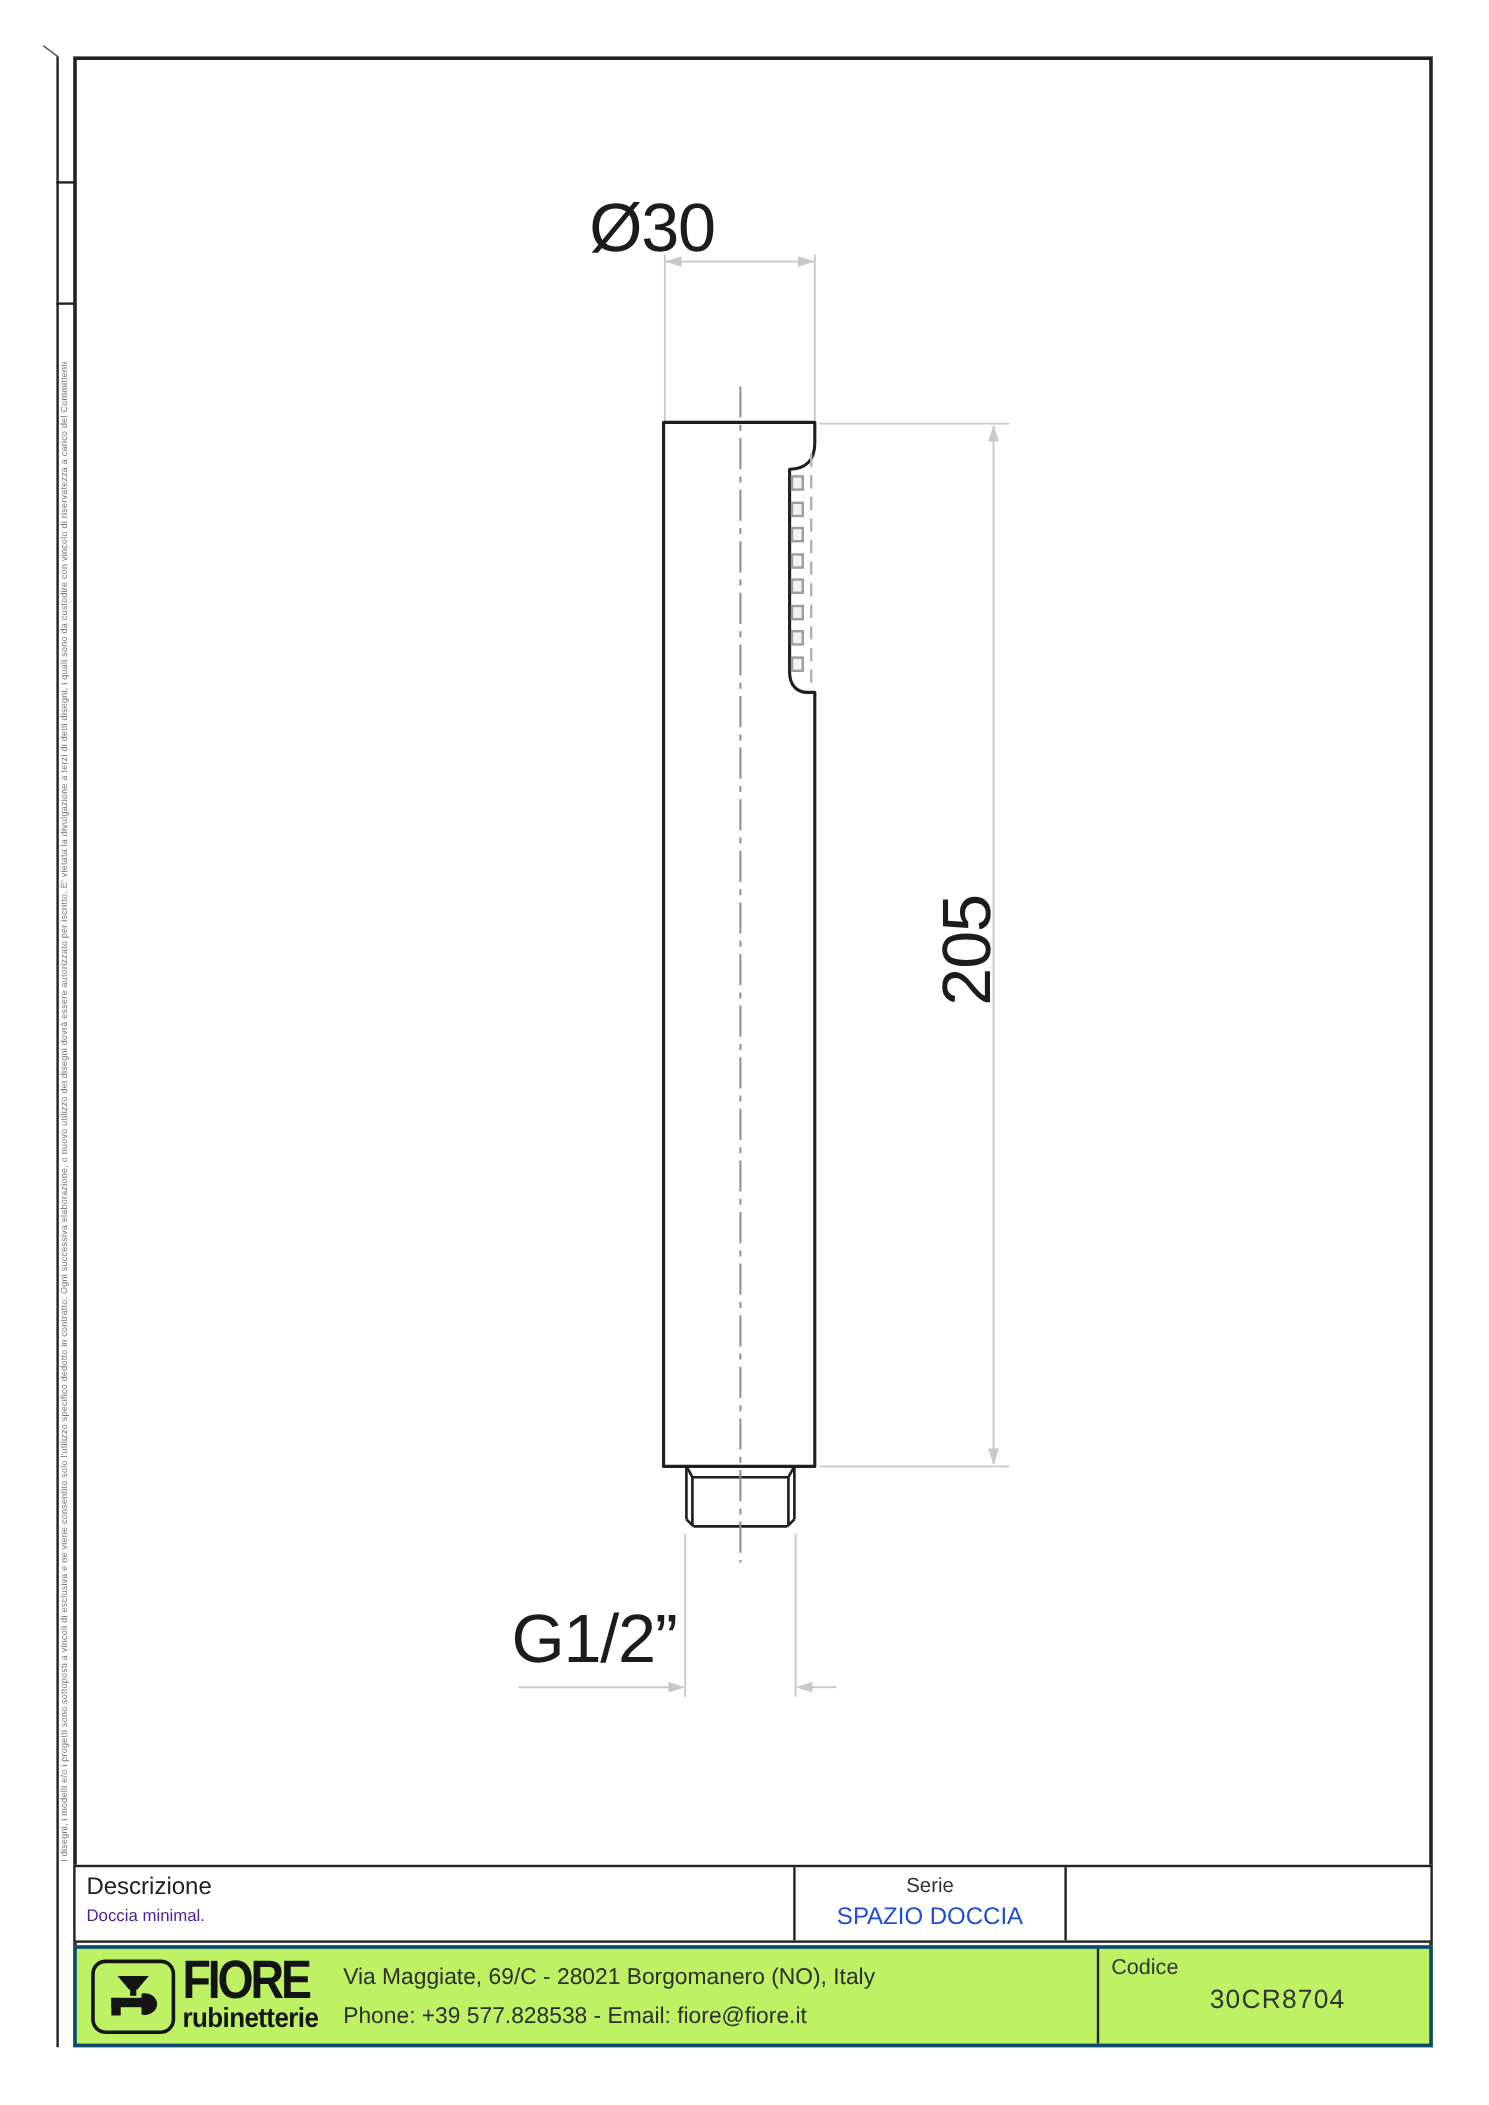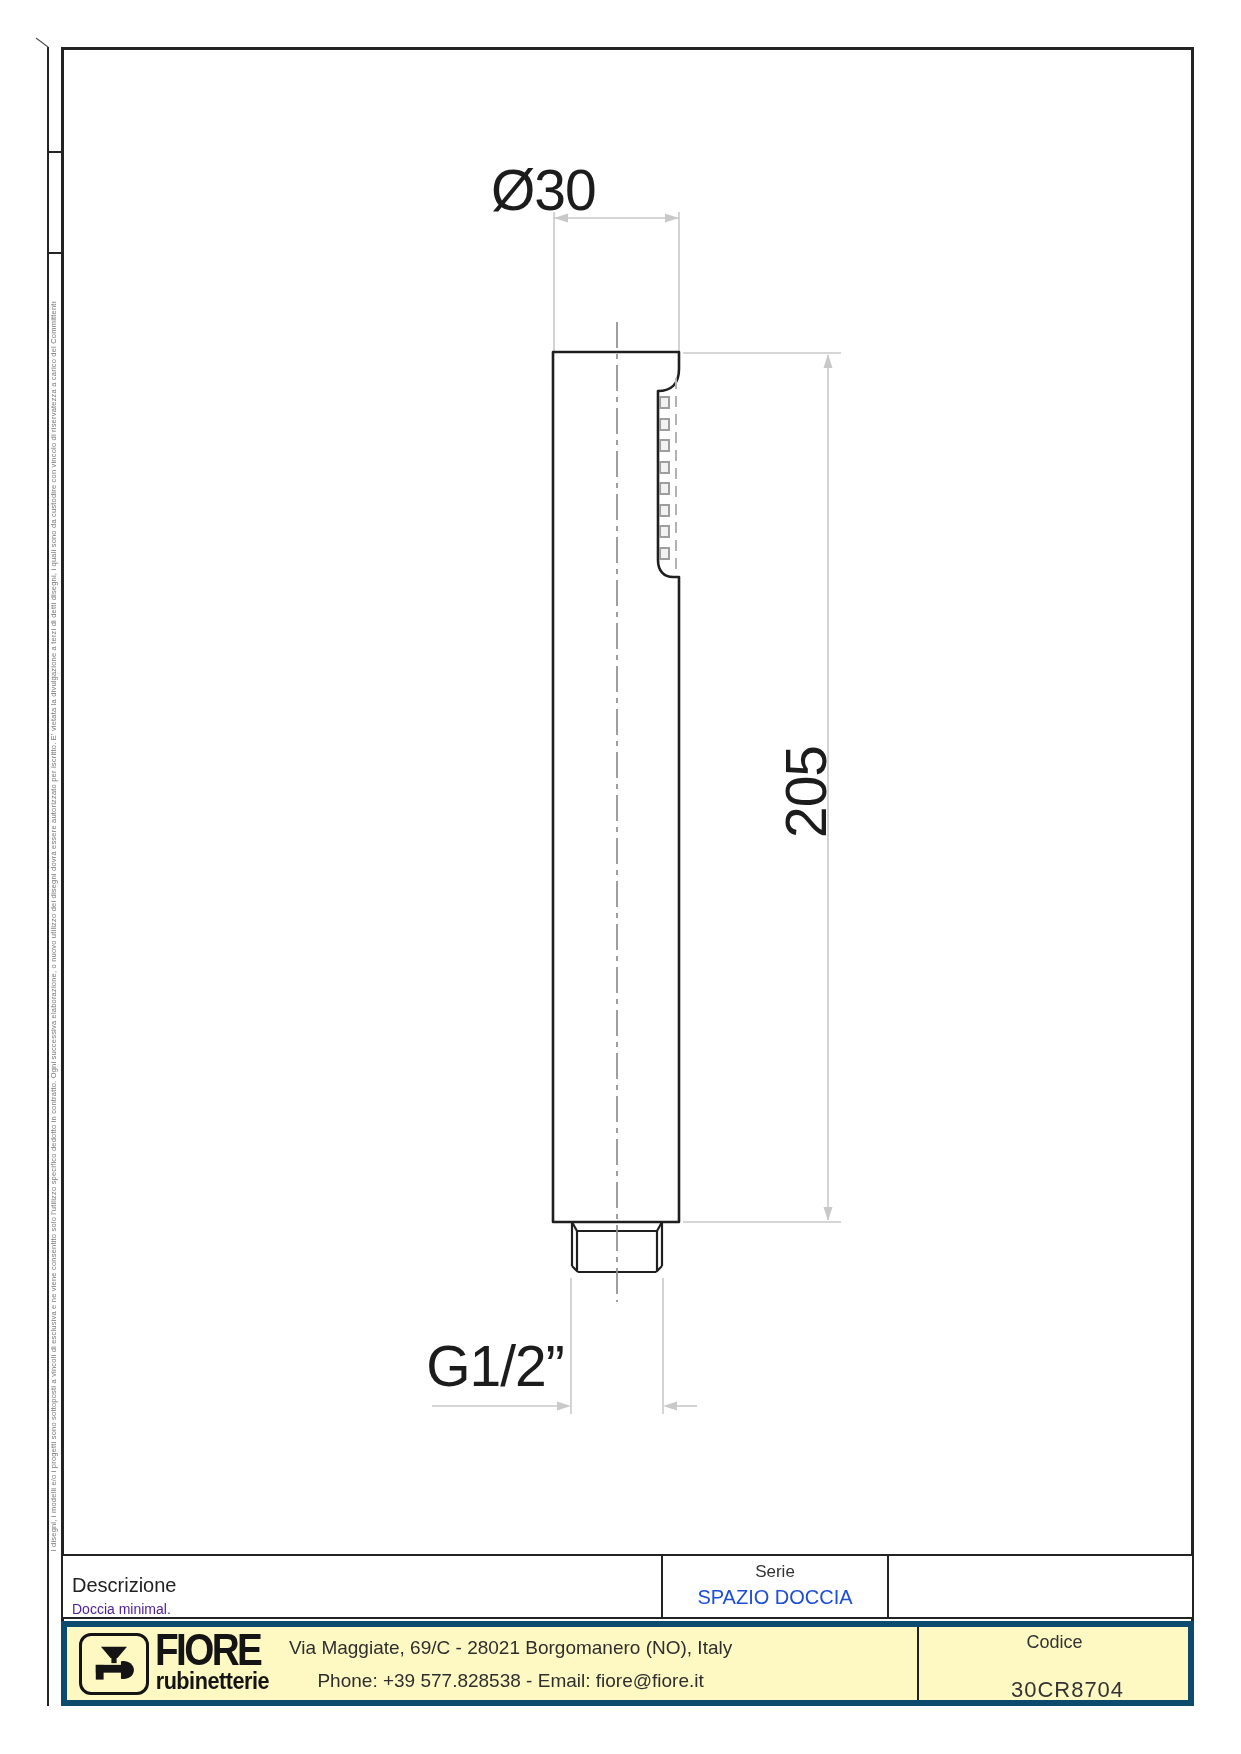--- a/index.html
+++ b/index.html
@@ -30,41 +30,41 @@
     left:726px;top:762px;width:160px;height:60px;
     display:flex;align-items:center;justify-content:center;
     transform:rotate(-90deg);
   }
   .dim-thread{left:370px;top:1338px;width:250px;text-align:center;}
 
   
   .tb-row1{left:61px;top:1554px;width:1133px;height:65px;
     border:2.5px solid #232323;box-sizing:border-box;display:flex;background:#fff;}
   .tb-row2{left:61px;top:1621px;width:1133px;height:85px;
-    border:6px solid #0c4a6e;box-sizing:border-box;display:flex;background:#fef9c3;text-align:center;}
+    border:3px solid #0c4a6e;box-sizing:border-box;display:flex;background:#bef264;}
   .tb-cell{box-sizing:border-box;height:100%;}
-  .tb-desc{width:600px;border-right:2px solid #232323;padding:18px 9px;}
+  .tb-desc{width:600px;border-right:2px solid #232323;padding:5px 9px;}
   .tb-serie{width:226px;border-right:2px solid #232323;text-align:center;}
   .tb-empty{flex:1;}
   .tb-label{font-size:20px;color:#222222;}
   .tb-value-muted{font-size:14px;color:#4c1d95;margin-top:4px;}
   .tb-serie .tb-label{font-size:17px;color:#333;margin-top:6px;}
   .tb-serie .tb-value{font-size:20px;color:#1d4ed8;margin-top:4px;}
 
   .tb-brandcell{width:852px;border-right:2px solid #232323;
     display:flex;align-items:center;padding-left:12px;}
   .logo-badge{width:64px;height:56px;border:3.5px solid #141414;border-radius:12px;
     display:flex;align-items:center;justify-content:center;flex:0 0 auto;}
   .brand-col{margin-left:6px;width:122px;flex:0 0 auto;}
   .brand-name{font-size:45px;font-weight:bold;color:#141414;line-height:0.82;
     letter-spacing:-3px;transform:scaleX(0.86);transform-origin:left center;}
   .brand-sub{font-size:23px;font-weight:bold;color:#141414;letter-spacing:-0.5px;
     transform:scaleX(0.94);transform-origin:left center;margin-top:0px;}
   .addr-col{margin-left:12px;font-size:19px;color:#2e2e2e;line-height:33px;}
-  .tb-codecell{flex:1;padding:5px 8px 0 10px;display:flex;flex-direction:column;}
+  .tb-codecell{flex:1;padding:5px 8px 0 10px;display:flex;flex-direction:row;}
   .tb-code-label{font-size:18px;color:#333;}
   .tb-code-value{font-size:22px;color:#333;margin-top:24px;padding-left:26px;letter-spacing:1px;}
 
   svg{display:block;}
 </style>
 </head>
 <body>
 
 <div class="abs frame-strip-line"></div>
 <div class="abs frame-main"></div>

